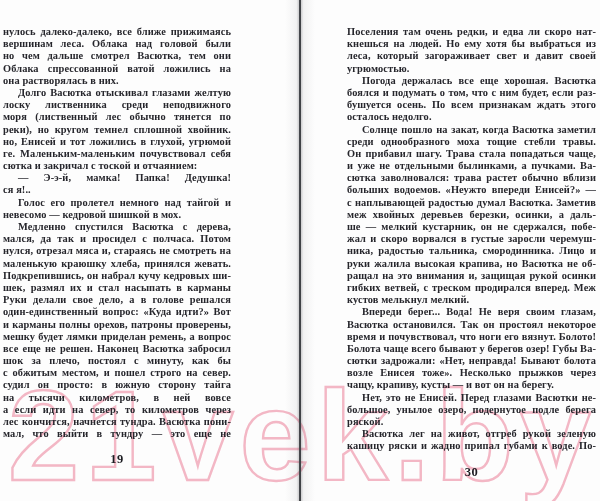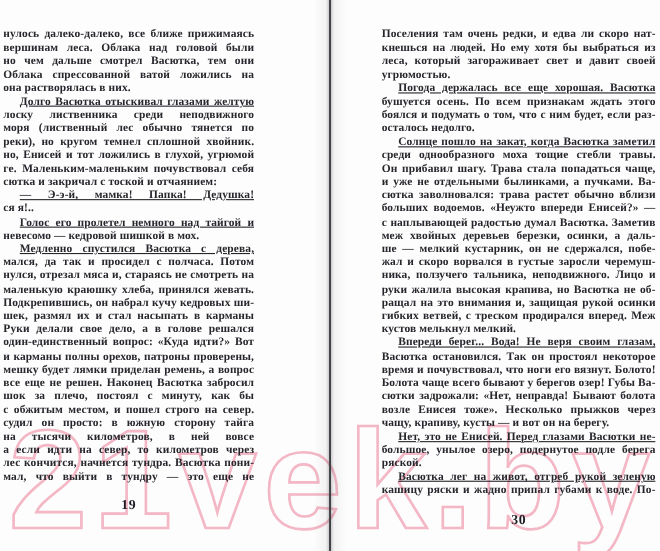--- a/index.html
+++ b/index.html
@@ -32,21 +32,21 @@
     line-height: 12.2px;
     height: 12.2px;
     overflow: hidden;
     text-align: justify;
     text-align-last: justify;
     color: #26262c;
     font-weight: bold;
     letter-spacing: 0.1px;
   }
   .line.end { text-align-last: left; }
-  .line.indent { text-indent: 15px; text-decoration: underline; }
+  .line.indent { text-indent: 15px; }
   .pageno {
     margin-top: 12px;
     text-align: center;
     font-size: 12.5px;
     font-weight: bold;
     color: #1d1d23;
     letter-spacing: 0.5px;
   }
   .gutter-shade {
     position: absolute;
@@ -114,34 +114,34 @@
     <div class="pageno">19</div>
   </div>
 
   <div class="page page-right">
     <div class="text-block">
         <div class="line">Поселения там очень редки, и едва ли скоро нат-</div>
         <div class="line">кнешься на людей. Но ему хотя бы выбраться из</div>
         <div class="line">леса, который загораживает свет и давит своей</div>
         <div class="line end">угрюмостью.</div>
         <div class="line indent">Погода держалась все еще хорошая. Васютка</div>
+        <div class="line">боялся и подумать о том, что с ним будет, если раз-</div>
         <div class="line">бушуется осень. По всем признакам ждать этого</div>
-        <div class="line">боялся и подумать о том, что с ним будет, если раз-</div>
         <div class="line end">осталось недолго.</div>
         <div class="line indent">Солнце пошло на закат, когда Васютка заметил</div>
         <div class="line">среди однообразного моха тощие стебли травы.</div>
         <div class="line">Он прибавил шагу. Трава стала попадаться чаще,</div>
         <div class="line">и уже не отдельными былинками, а пучками. Ва-</div>
         <div class="line">сютка заволновался: трава растет обычно вблизи</div>
         <div class="line">больших водоемов. «Неужто впереди Енисей?» —</div>
         <div class="line">с наплывающей радостью думал Васютка. Заметив</div>
         <div class="line">меж хвойных деревьев березки, осинки, а даль-</div>
         <div class="line">ше — мелкий кустарник, он не сдержался, побе-</div>
         <div class="line">жал и скоро ворвался в густые заросли черемуш-</div>
-        <div class="line">ника, ползучего тальника, неподвижного. Лицо и</div>
+        <div class="line">ника, радостью тальника, смородинника. Лицо и</div>
         <div class="line">руки жалила высокая крапива, но Васютка не об-</div>
         <div class="line">ращал на это внимания и, защищая рукой осинки от</div>
         <div class="line">гибких ветвей, с треском продирался вперед. Меж</div>
         <div class="line end">кустов мелькнул мелкий.</div>
         <div class="line indent">Впереди берег... Вода! Не веря своим глазам,</div>
         <div class="line">Васютка остановился. Так он простоял некоторое</div>
         <div class="line">время и почувствовал, что ноги его вязнут. Болото!</div>
         <div class="line">Болота чаще всего бывают у берегов озер! Губы Ва-</div>
         <div class="line">сютки задрожали: «Нет, неправда! Бывают болота</div>
         <div class="line">возле Енисея тоже». Несколько прыжков через</div>

